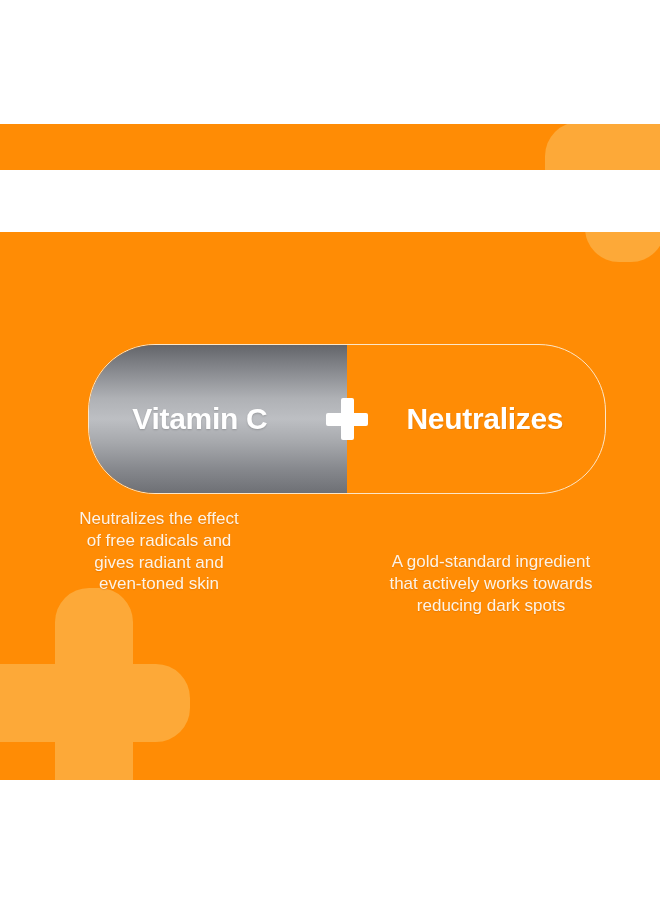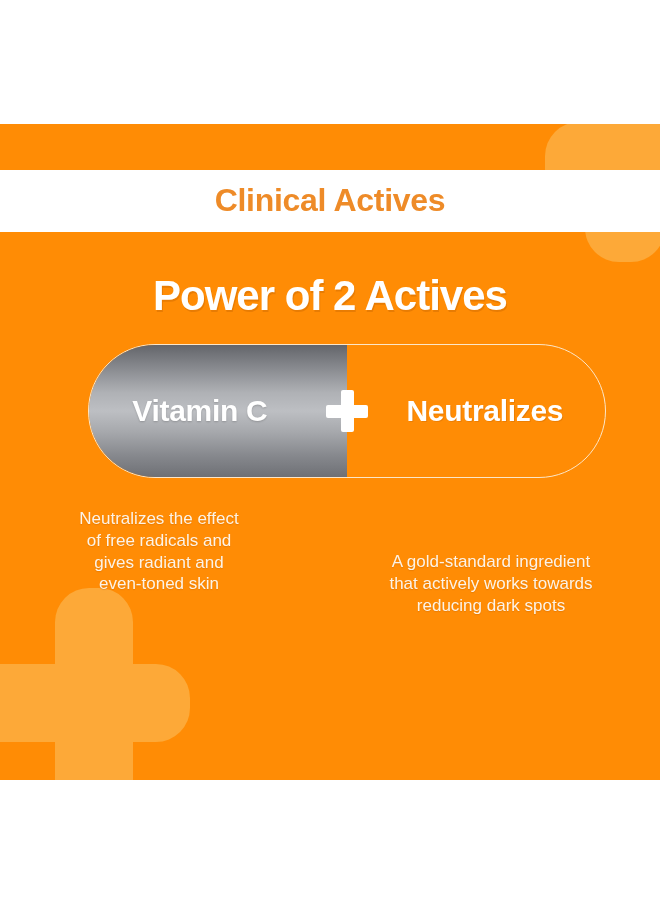--- a/index.html
+++ b/index.html
@@ -69,21 +69,21 @@
     text-align:center;
     font-size:42px; font-weight:bold;
     letter-spacing:-1px;
     color:#FFFFFF;
     text-shadow:1px 2px 0 rgba(190,95,0,0.35);
   }
 
   
   #capsule {
     position:absolute; left:88px; top:344px;
-    width:518px; height:134px;
+    width:518px; height:150px;
     border-radius:67px;
     border:1.5px solid #FCE6C8;
     overflow:hidden;
     display:flex; align-items:center;text-decoration:underline;
   }
   #capsule-left-half {
     position:absolute; left:0; top:0; width:50%; height:100%;
     background:linear-gradient(to bottom,
        #63656A 0%, #85878C 16%, #AFB1B5 36%, #BDBFC3 50%,
        #A6A8AC 66%, #86888D 84%, #6E7075 100%);
@@ -137,34 +137,32 @@
 
   <div class="band-top">
     <div class="cross" id="cross-top-right">
       <div class="bar v"></div>
       <div class="bar h"></div>
     </div>
   </div>
 
   <div class="band-white"></div>
 
-  <div id="header-title">Clinical Actives</div>
 
   <div class="band-main">
     <div class="cross" id="cross-top-right-b">
       <div class="bar v"></div>
 
     </div>
     <div class="cross" id="cross-bottom-left">
       <div class="bar v"></div>
       <div class="bar h"></div>
     </div>
   </div>
 
-  <div id="main-heading">Power of 2 Actives</div>
 
   <div id="capsule">
     <div id="capsule-left-half"></div>
     <div id="capsule-right-half"></div>
     <div class="capsule-label" id="label-left">Vitamin C</div>
     <div class="capsule-label" id="label-right">Neutralizes</div>
     <div id="plus-icon">
       <span class="pv"></span>
       <span class="ph"></span>
     </div>

